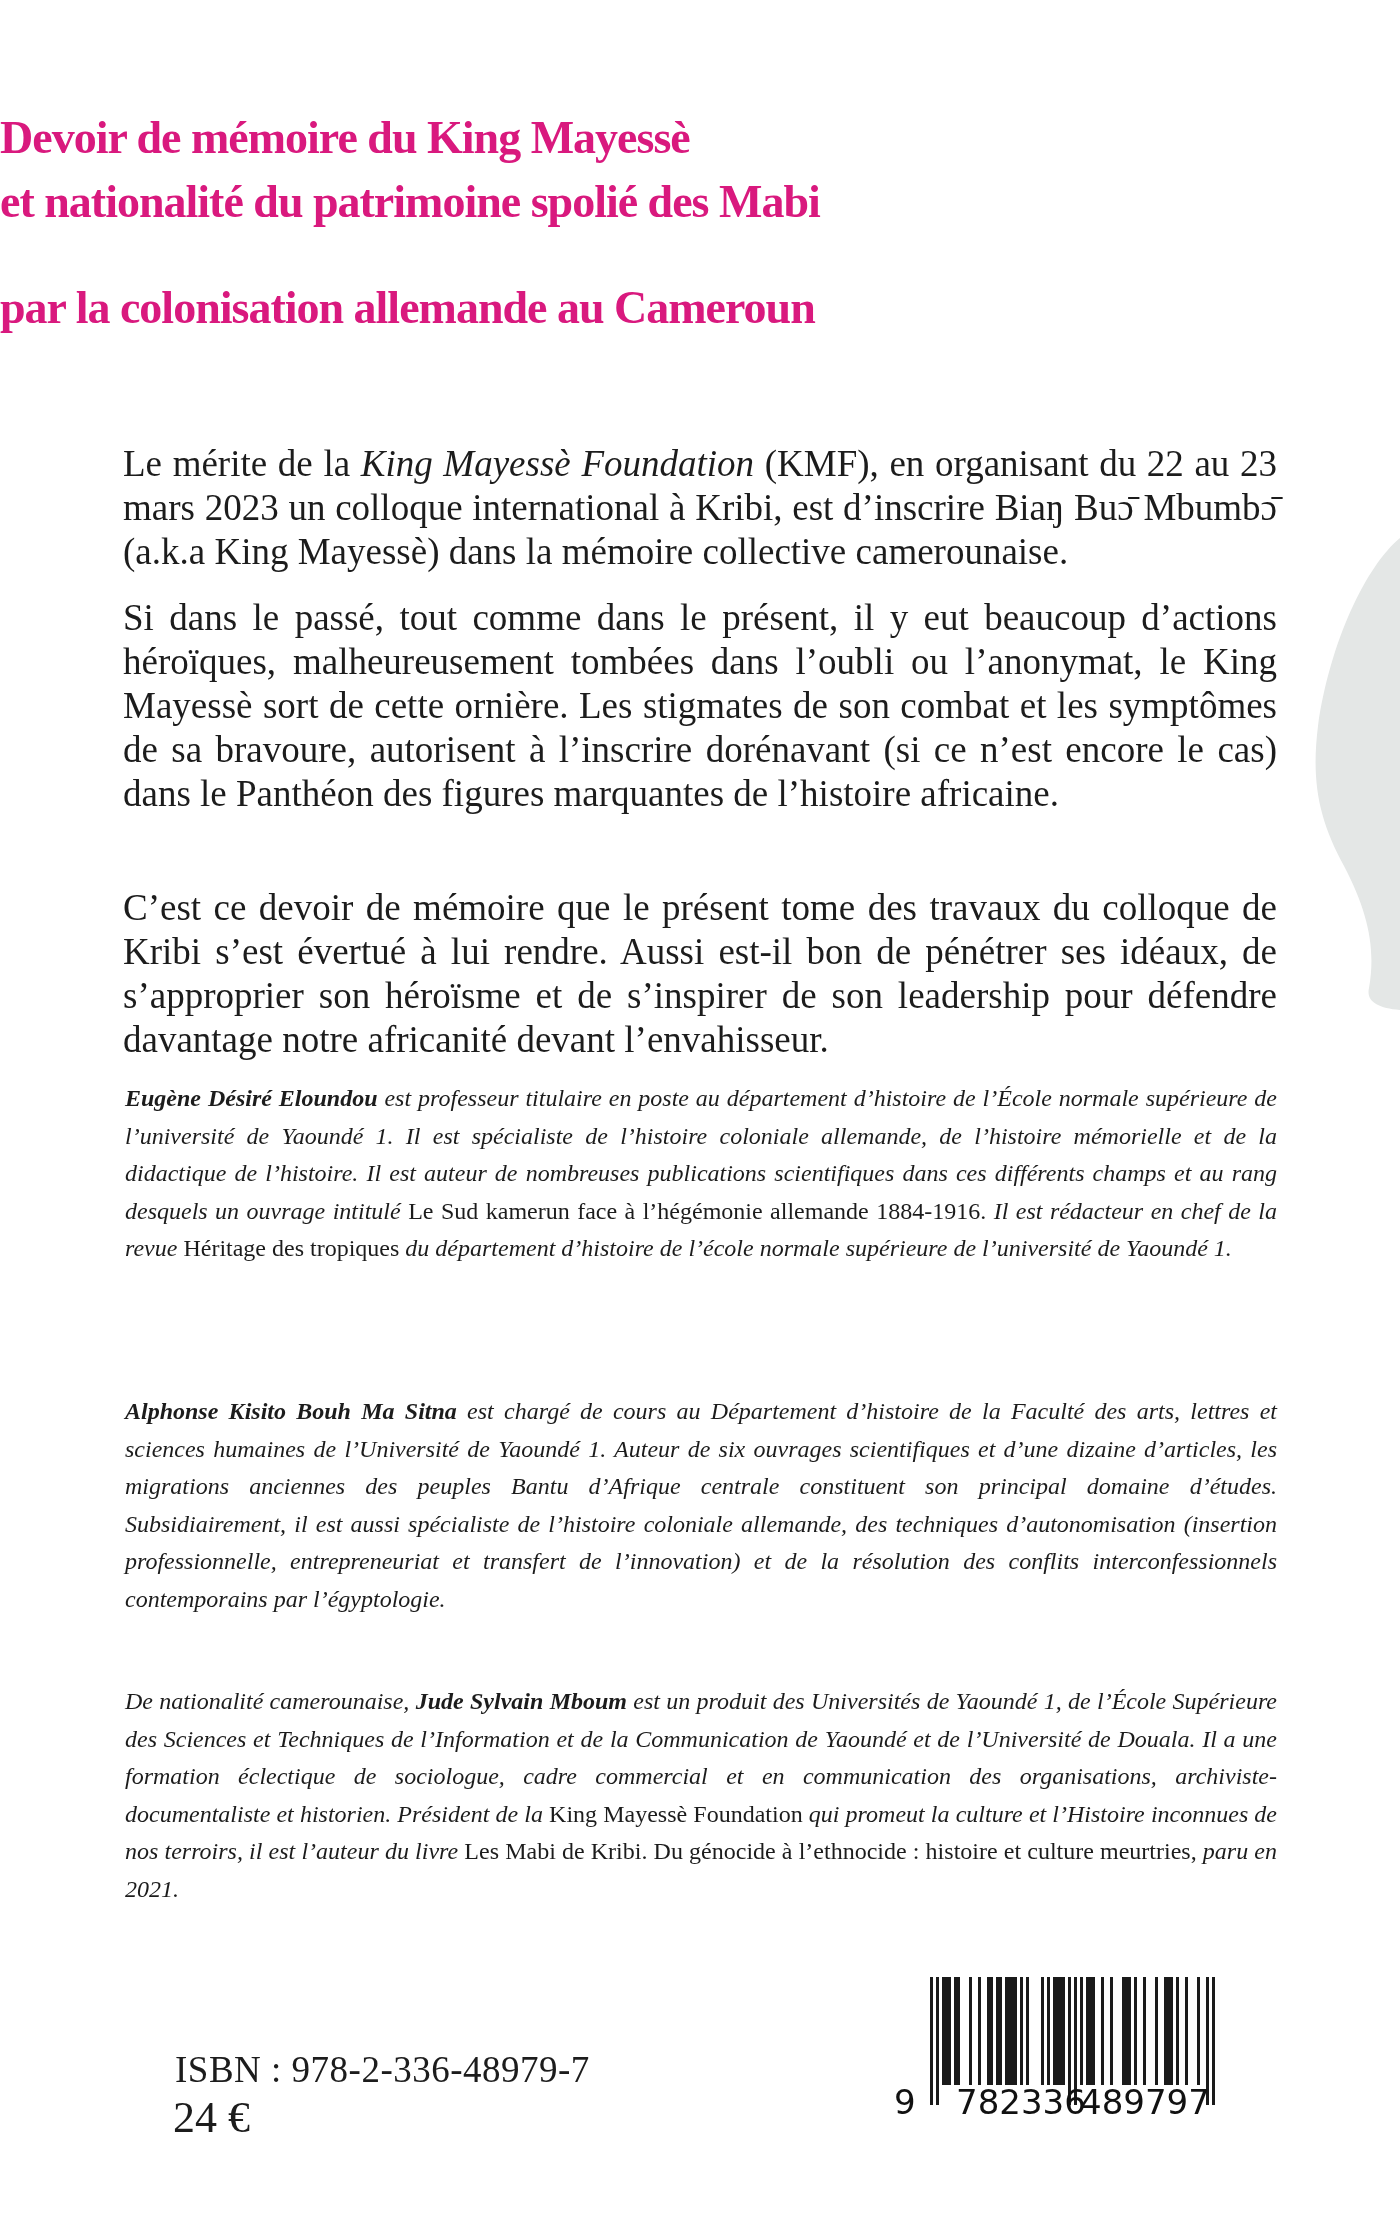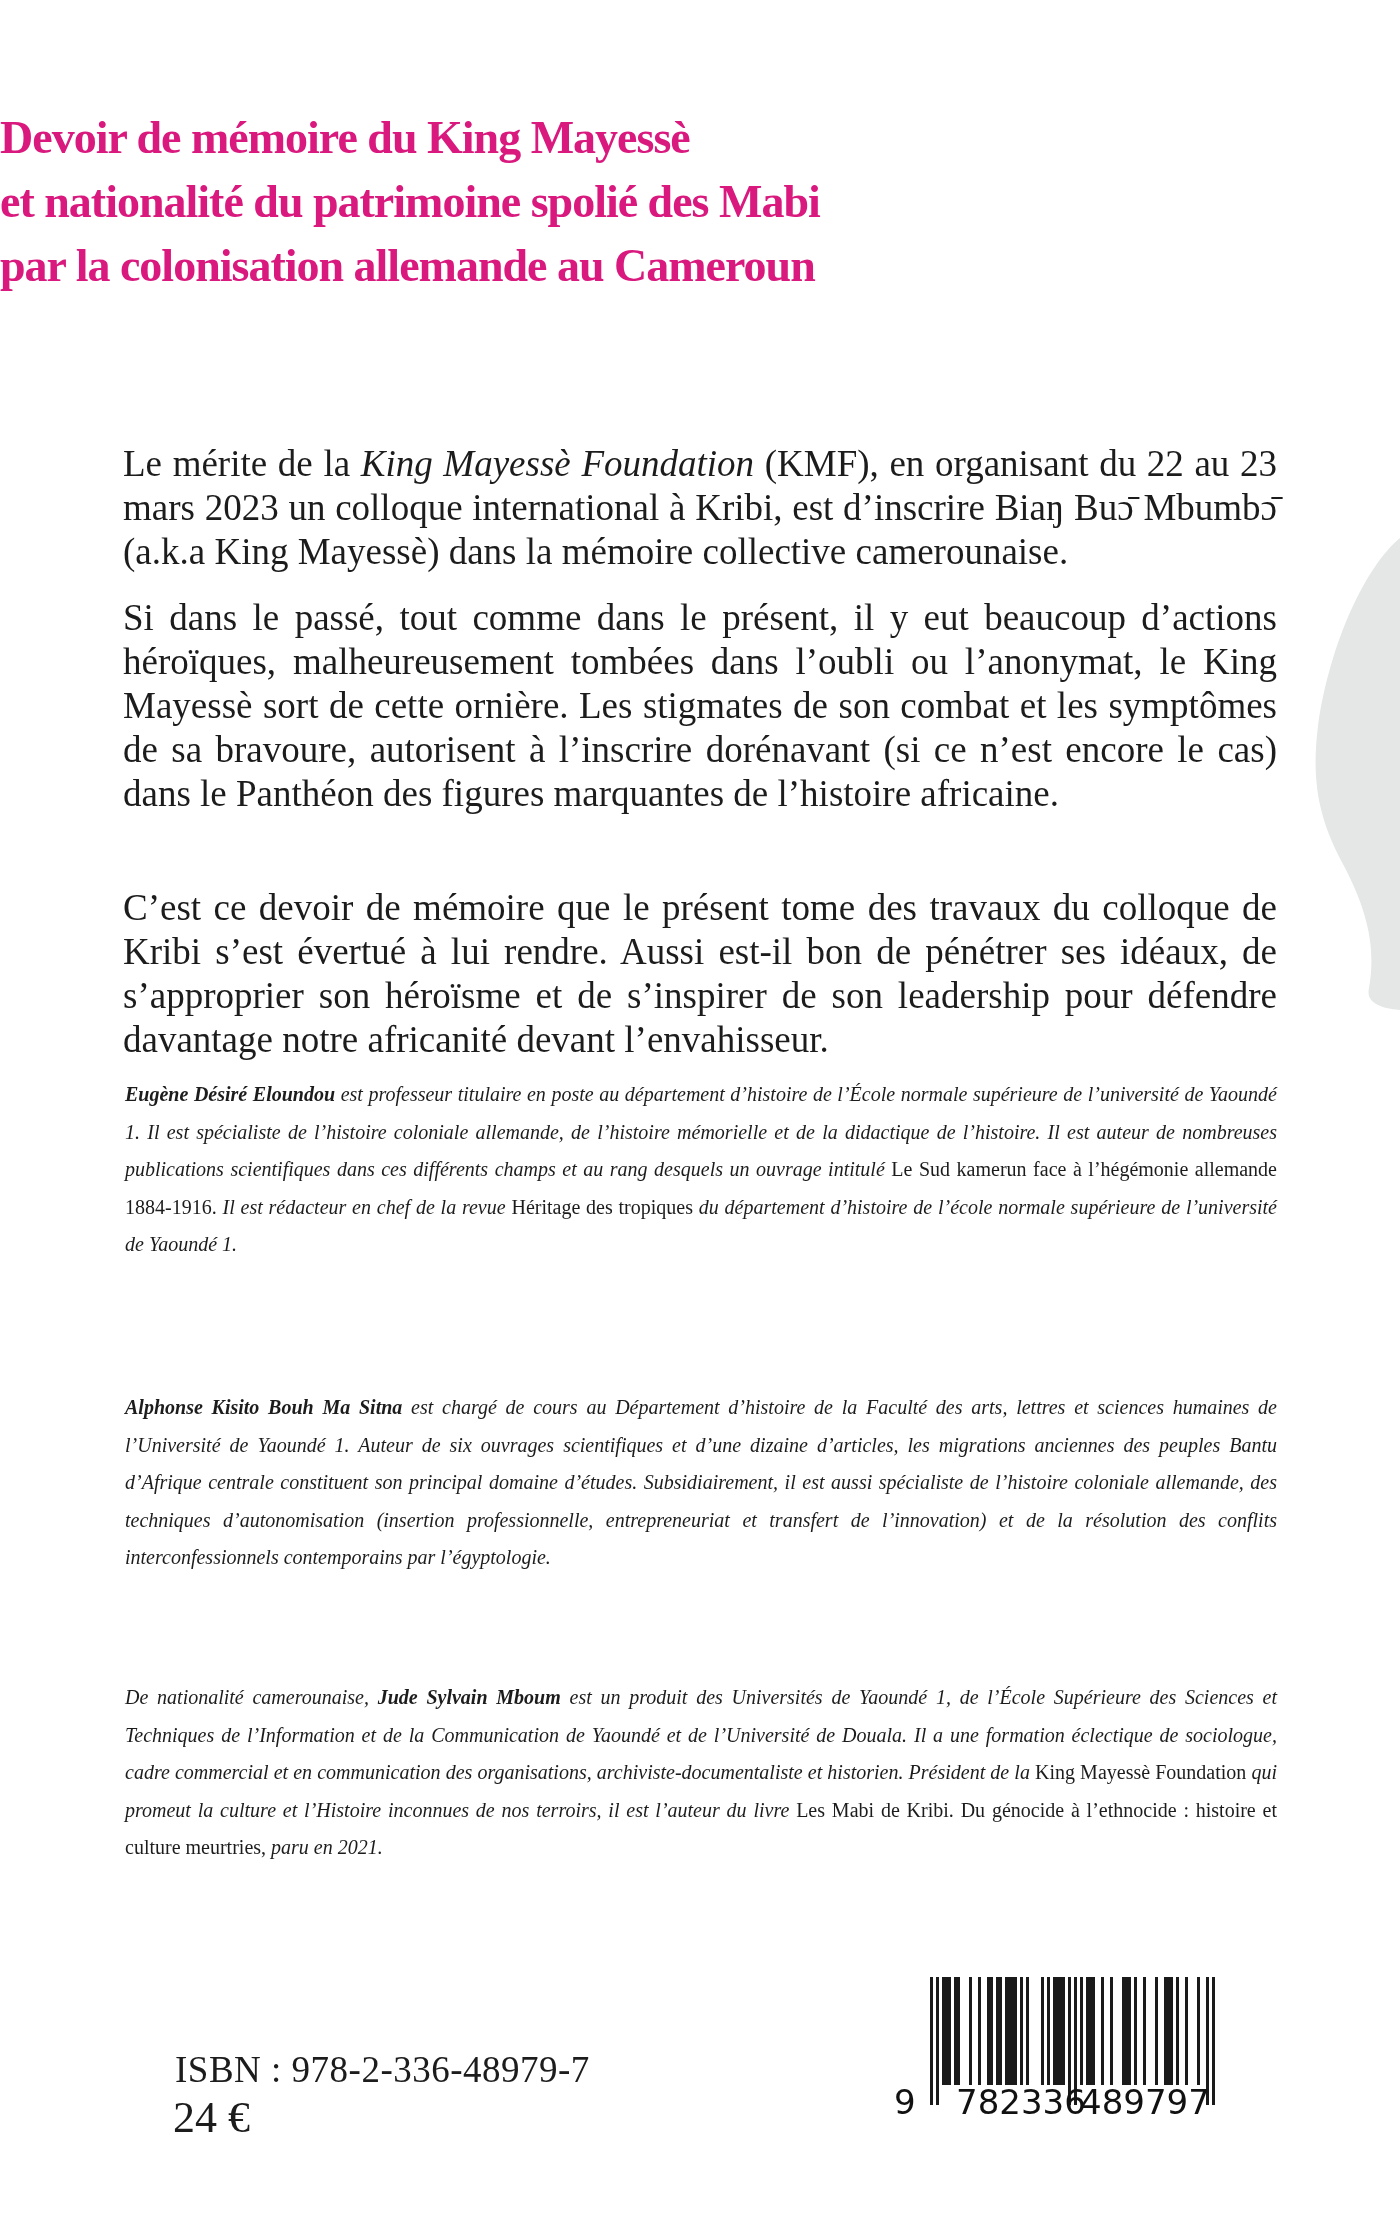--- a/index.html
+++ b/index.html
@@ -33,21 +33,21 @@
     font-size:37px; line-height:44px;
   }
   #p1 { top:405px; }
   #p2 { top:585px;margin-top:11px; }
   #p3 { top:849px; }
 
   
   .bio {
     position:absolute; left:125px; width:1152px;
     text-align:justify;
-    font-size:20px; line-height:37.5px;
+    font-size:24px; line-height:37.5px;
   }
   #bio1 { top:1056px; }
   #bio2 { top:1369px; }
   #bio3 { top:1659px; }
 
   .seg-r  { font-style:normal;  font-weight:normal; }
   .seg-i  { font-style:italic;  font-weight:normal; }
   .seg-bi { font-style:italic;  font-weight:bold; }
 
   
@@ -75,21 +75,21 @@
              C 1366 566, 1330 642, 1318 726
              C 1311 782, 1319 820, 1344 866
              C 1368 912, 1376 948, 1369 988
              C 1366 1001, 1377 1008, 1400 1010
              Z" style="fill: rgb(228, 231, 230);"></path>
   </svg>
 
   <div class="title-block">
     <div class="title-line" style="color: rgb(217, 25, 126);">Devoir de mémoire du King Mayessè</div>
     <div class="title-line" style="color: rgb(217, 25, 126);">et nationalité du patrimoine spolié des Mabi</div>
-    <div class="title-line" style="color: rgb(217, 25, 126);">par la colonisation allemande au Cameroun</div>
+    <div class="title-line" style="color: rgb(217, 25, 126); margin-top: 42px;">par la colonisation allemande au Cameroun</div>
   </div>
 
   <p id="p1" class="bodyp"><span class="seg-r">Le mérite de la </span><span class="seg-i">King Mayessè Foundation</span><span class="seg-r"> (KMF), en organisant du 22 au 23 mars 2023 un colloque international à Kribi, est d’inscrire Biaŋ Buɔ̄ Mbumbɔ̄ (a.k.a King Mayessè) dans la mémoire collective camerounaise.</span></p>
   <p id="p2" class="bodyp"><span class="seg-r">Si dans le passé, tout comme dans le présent, il y eut beaucoup d’actions héroïques, malheureusement tombées dans l’oubli ou l’anonymat, le King Mayessè sort de cette ornière. Les stigmates de son combat et les symptômes de sa bravoure, autorisent à l’inscrire dorénavant (si ce n’est encore le cas) dans le Panthéon des figures marquantes de l’histoire africaine.</span></p>
   <p id="p3" class="bodyp"><span class="seg-r">C’est ce devoir de mémoire que le présent tome des travaux du colloque de Kribi s’est évertué à lui rendre. Aussi est-il bon de pénétrer ses idéaux, de s’approprier son héroïsme et de s’inspirer de son leadership pour défendre davantage notre africanité devant l’envahisseur.</span></p>
 
   <p id="bio1" class="bio"><span class="seg-bi">Eugène Désiré Eloundou</span><span class="seg-i"> est professeur titulaire en poste au département d’histoire de l’École normale supérieure de l’université de Yaoundé 1. Il est spécialiste de l’histoire coloniale allemande, de l’histoire mémorielle et de la didactique de l’histoire. Il est auteur de nombreuses publications scientifiques dans ces différents champs et au rang desquels un ouvrage intitulé </span><span class="seg-r">Le Sud kamerun face à l’hégémonie allemande 1884-1916.</span><span class="seg-i"> Il est rédacteur en chef de la revue </span><span class="seg-r">Héritage des tropiques</span><span class="seg-i"> du département d’histoire de l’école normale supérieure de l’université de Yaoundé 1.</span></p>
   <p id="bio2" class="bio"><span class="seg-bi">Alphonse Kisito Bouh Ma Sitna</span><span class="seg-i"> est chargé de cours au Département d’histoire de la Faculté des arts, lettres et sciences humaines de l’Université de Yaoundé 1. Auteur de six ouvrages scientifiques et d’une dizaine d’articles, les migrations anciennes des peuples Bantu d’Afrique centrale constituent son principal domaine d’études. Subsidiairement, il est aussi spécialiste de l’histoire coloniale allemande, des techniques d’autonomisation (insertion professionnelle, entrepreneuriat et transfert de l’innovation) et de la résolution des conflits interconfessionnels contemporains par l’égyptologie.</span></p>
   <p id="bio3" class="bio"><span class="seg-i">De nationalité camerounaise, </span><span class="seg-bi">Jude Sylvain Mboum</span><span class="seg-i"> est un produit des Universités de Yaoundé 1, de l’École Supérieure des Sciences et Techniques de l’Information et de la Communication de Yaoundé et de l’Université de Douala. Il a une formation éclectique de sociologue, cadre commercial et en communication des organisations, archiviste-documentaliste et historien. Président de la </span><span class="seg-r">King Mayessè Foundation</span><span class="seg-i"> qui promeut la culture et l’Histoire inconnues de nos terroirs, il est l’auteur du livre </span><span class="seg-r">Les Mabi de Kribi. Du génocide à l’ethnocide : histoire et culture meurtries,</span><span class="seg-i"> paru en 2021.</span></p>
 

